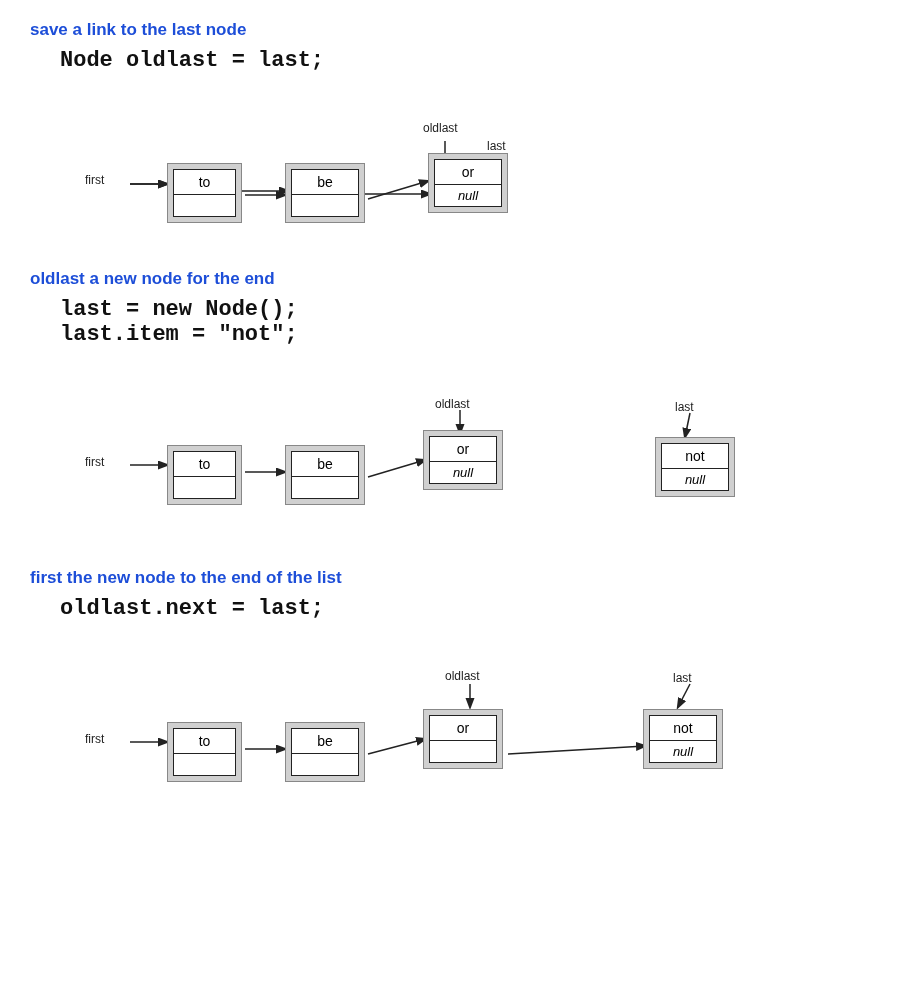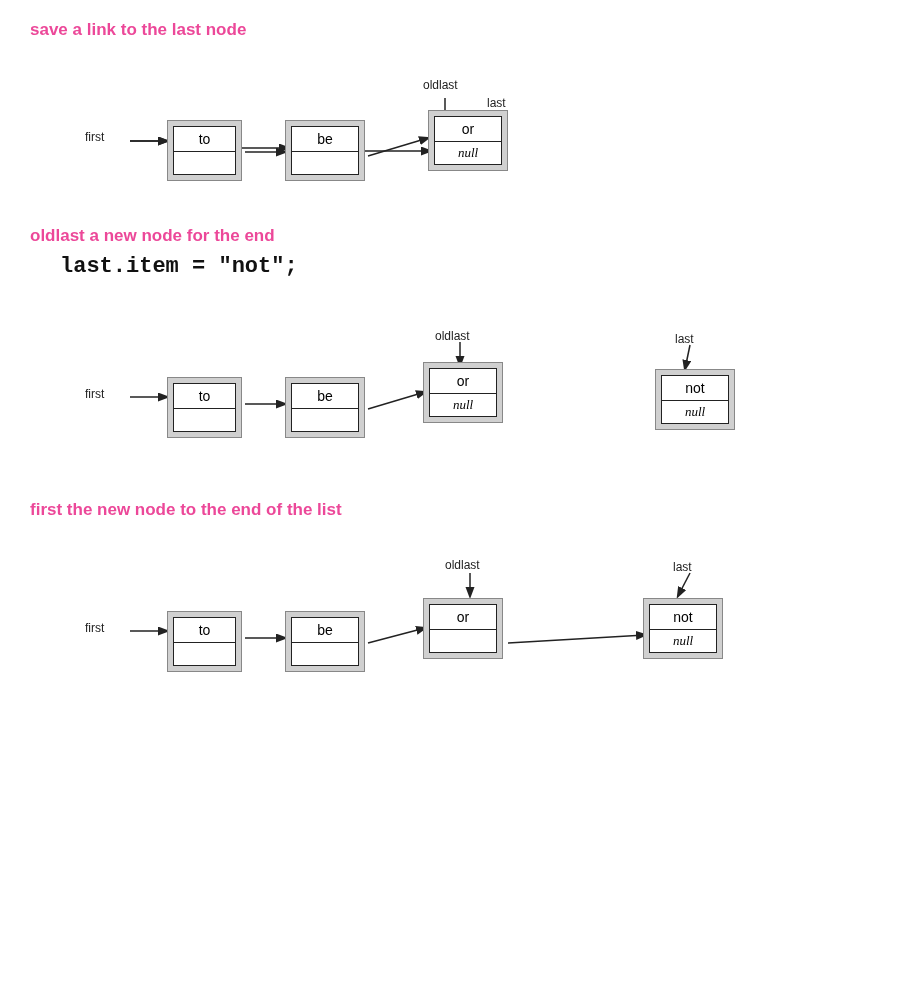--- a/index.html
+++ b/index.html
@@ -8,21 +8,21 @@
       font-family: 'Georgia', serif;
       width: 900px;
       min-height: 984px;
       padding: 20px 30px;
       overflow-x: hidden;
     }
 
     .section { margin-bottom: 18px; }
 
     .section-title {
-      color: #ec4899;
+      color: #1d4ed8;
       font-weight: bold;
       font-size: 17px;
       margin-bottom: 8px;
       font-family: Arial, sans-serif;
     }
 
     .code-block {
       font-family: 'Courier New', monospace;
       font-size: 22px;
       font-weight: bold;
@@ -75,21 +75,21 @@
       text-align: center;
       font-family: Arial, sans-serif;
       font-size: 14px;
       font-weight: normal;
       padding: 4px 8px;
     }
 
     .node-next {
       width: 100%;
       text-align: center;
-      font-family: Liberation Serif, serif;
+      font-family: Liberation Sans, sans-serif;
       font-style: italic;
       font-size: 13px;
       padding: 3px 8px;
     }
 
     .label {
       position: absolute;
       font-family: Arial, sans-serif;
       font-size: 12px;
       color: #222;
@@ -109,20 +109,21 @@
       stroke-width: 1.5;
       fill: none;
       marker-end: url(#arrow);
     }
   </style>
 </head>
 <body>
 
 <div class="section">
   <div class="section-title">save a link to the last node</div>
+  <div class="code-block">Node oldlast = last;</div>
 
   <div class="diagram" style="height:160px;">
     <svg>
       <defs>
         <marker id="arrow" markerWidth="8" markerHeight="8" refX="6" refY="3" orient="auto">
           <path d="M0,0 L0,6 L8,3 z" fill="#222"></path>
         </marker>
       </defs>
 
       <line class="arrow-line" x1="100" y1="93" x2="137" y2="93"></line>
@@ -175,20 +176,21 @@
         <div class="node-item">or</div>
         <div class="node-next" style="font-style:italic;">null</div>
       </div>
     </div>
   </div>
 </div>
 
 <div class="section">
   <div class="section-title">oldlast a new node for the end</div>
   <div class="code-block">
+    <div>last = new Node();</div>
     <div>last.item = "not";</div>
   </div>
 
   <div class="diagram2" style="height:185px;">
     <svg style="position:absolute;top:0;left:0;width:100%;height:100%;pointer-events:none;">
       <defs>
         <marker id="arrow3" markerWidth="8" markerHeight="8" refX="6" refY="3" orient="auto">
           <path d="M0,0 L0,6 L8,3 z" fill="#222"></path>
         </marker>
       </defs>
@@ -233,20 +235,21 @@
       <div class="node-inner">
         <div class="node-item">not</div>
         <div class="node-next" style="font-style:italic;">null</div>
       </div>
     </div>
   </div>
 </div>
 
 <div class="section">
   <div class="section-title">first the new node to the end of the list</div>
+  <div class="code-block">oldlast.next = last;</div>
 
   <div class="diagram3" style="height:185px;">
     <svg style="position:absolute;top:0;left:0;width:100%;height:100%;pointer-events:none;">
       <defs>
         <marker id="arrow4" markerWidth="8" markerHeight="8" refX="6" refY="3" orient="auto">
           <path d="M0,0 L0,6 L8,3 z" fill="#222"></path>
         </marker>
       </defs>
 
       <line stroke="#222" stroke-width="1.5" marker-end="url(#arrow4)" x1="100" y1="103" x2="137" y2="103"></line>

